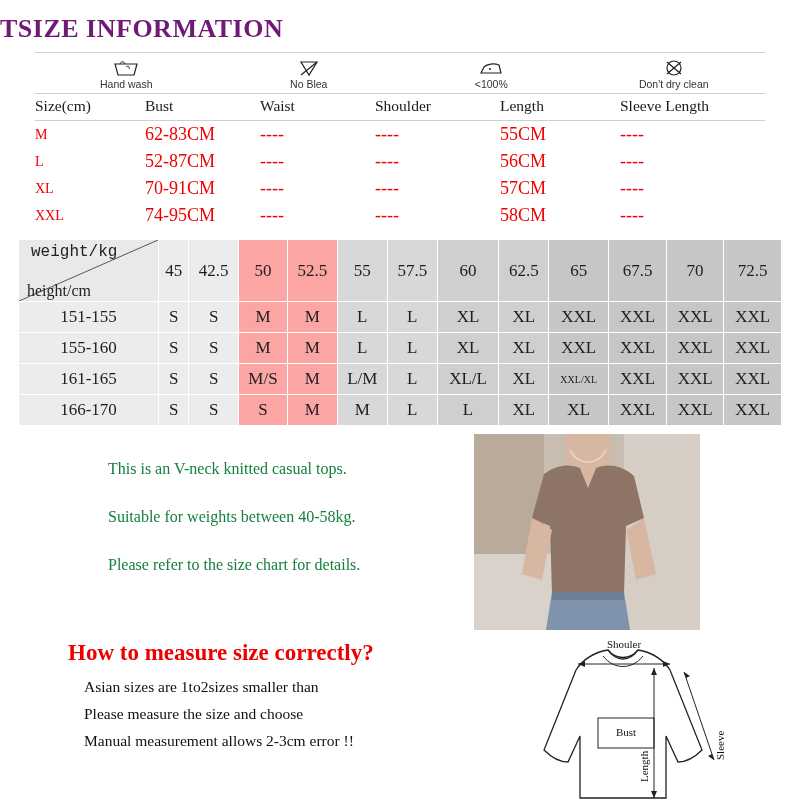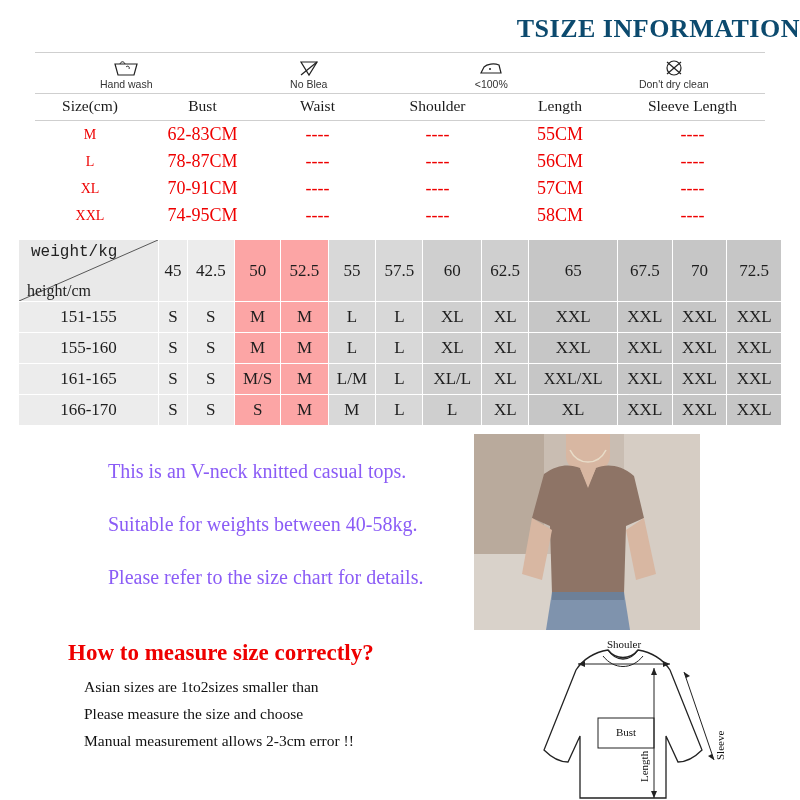--- a/index.html
+++ b/index.html
@@ -8,22 +8,22 @@
     width: 800px; height: 800px;
     background: #ffffff;
     font-family: "Liberation Sans", sans-serif;
     color: #222;
     overflow: hidden;
   }
   .page { position: relative; width: 800px; height: 800px; }
 
   
   .title {
-    text-align: right;
-    color: #0c4a6e;
+    text-align: left;
+    color: #701a75;
     font-weight: bold;
     font-size: 26px;
     letter-spacing: 0.5px;
     padding-top: 14px;
     padding-bottom: 8px;
     font-family: "Liberation Serif", serif;
   }
 
   
   .care-row {
@@ -44,21 +44,21 @@
   .care-cell .clabel { display: block; font-size: 10.5px; margin-top: 1px; }
 
   
   .size-table {
     width: 730px;
     margin: 0 35px;
     border-collapse: collapse;
     font-family: "Liberation Serif", serif;
   }
   .size-table th, .size-table td {
-    text-align: center;
+    text-align: left;
     font-size: 15px;
     padding: 3px 0;
   }
   .size-table thead th {
     color: #1a1a1a;
     font-weight: normal;
     font-size: 15.5px;
     border-bottom: 1px solid #cfcfcf;
     padding-bottom: 5px;
   }
@@ -123,22 +123,22 @@
     height: 200px;
   }
   .desc {
     position: absolute;
     left: 108px; top: 26px;
     width: 360px;
     font-family: "Liberation Serif", serif;
   }
   .desc p {
     margin: 0 0 30px 0;
-    font-size: 20px;
-    color: #8b5cf6;
+    font-size: 16px;
+    color: #15803d;
   }
   .model-photo {
     position: absolute;
     left: 474px; top: 0px;
     width: 226px; height: 196px;
     overflow: hidden;
     background: #cfc3b8;
   }
   .model-photo svg { display: block; }
 
@@ -236,21 +236,21 @@
       <tr>
         <td>M</td>
         <td>62-83CM</td>
         <td>----</td>
         <td>----</td>
         <td>55CM</td>
         <td>----</td>
       </tr>
       <tr>
         <td>L</td>
-        <td>78-87CM</td>
+        <td>52-87CM</td>
         <td>----</td>
         <td>----</td>
         <td>56CM</td>
         <td>----</td>
       </tr>
       <tr>
         <td>XL</td>
         <td>70-91CM</td>
         <td>----</td>
         <td>----</td>
@@ -328,21 +328,21 @@
       <tr>
         <td class="rowhead">161-165</td>
         <td class="c0">S</td>
         <td class="c0">S</td>
         <td class="c1">M/S</td>
         <td class="c1">M</td>
         <td class="c2">L/M</td>
         <td class="c2">L</td>
         <td class="c3">XL/L</td>
         <td class="c3">XL</td>
-        <td class="c4" style="font-size:16px">XXL/XL</td>
+        <td class="c4" style="font-size:10px">XXL/XL</td>
         <td class="c4">XXL</td>
         <td class="c4">XXL</td>
         <td class="c4">XXL</td>
       </tr>
 
       <tr>
         <td class="rowhead">166-170</td>
         <td class="c0">S</td>
         <td class="c0">S</td>
         <td class="c1">S</td>

